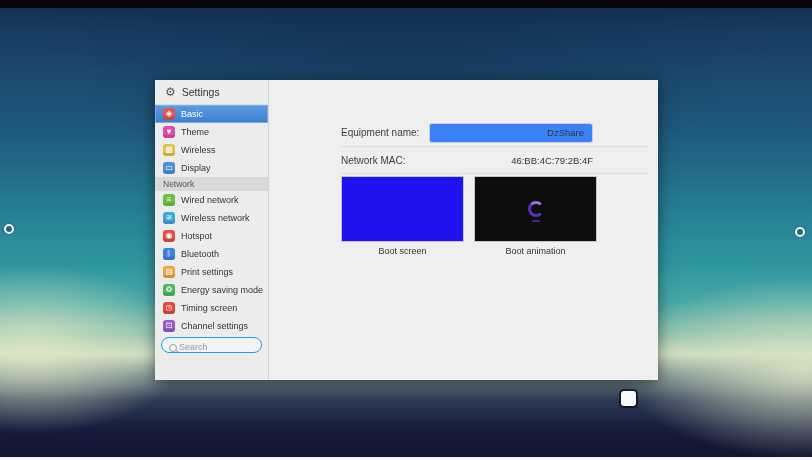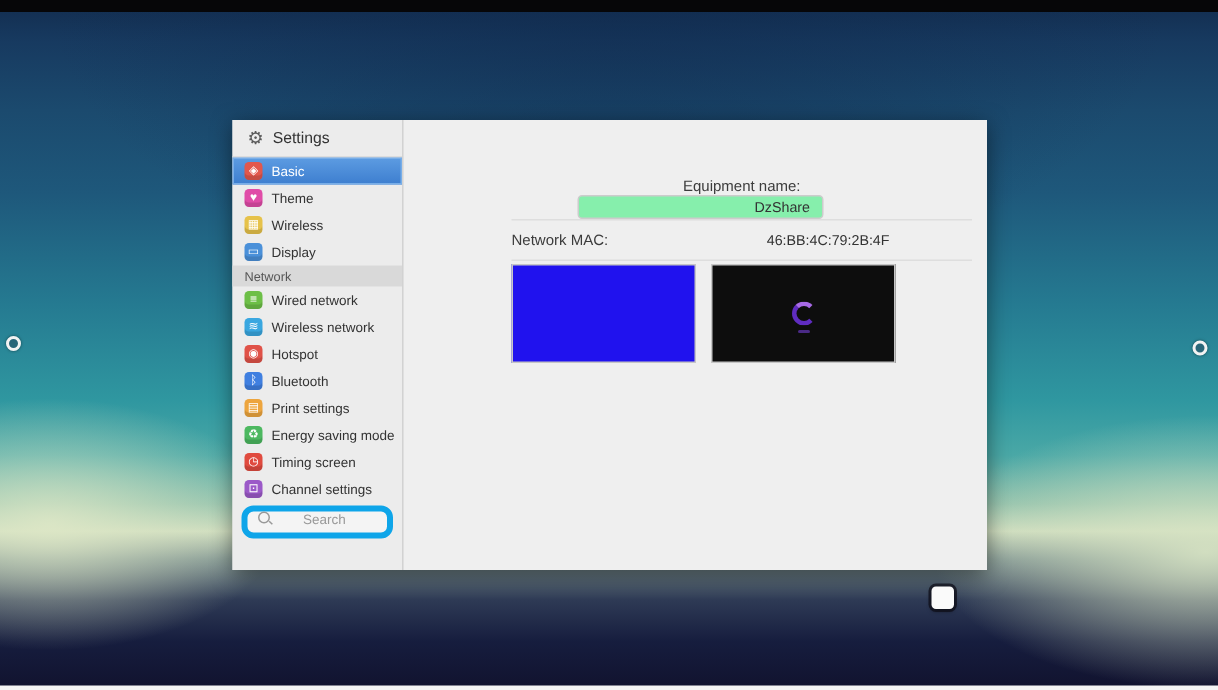--- a/index.html
+++ b/index.html
@@ -24,31 +24,31 @@
     display:flex;background:#efefef;box-shadow:0 3px 14px rgba(0,0,0,.5);
   }
   .sidebar{width:113px;background:#ececec;border-right:1px solid #d2d2d2;display:flex;flex-direction:column;}
   .sb-header{height:24px;flex:0 0 24px;display:flex;align-items:center;gap:6px;padding-left:10px;border-bottom:1px solid #dcdcdc;}
   .sb-gear{font-size:12px;color:#5a5a5a;line-height:1;}
   .sb-title{font-size:10.5px;color:#333;}
   .sb-section{height:14px;flex:0 0 14px;background:#d9d9d9;display:flex;align-items:center;padding-left:8px;font-size:8.5px;color:#555;}
   .sb-item{height:18px;flex:0 0 18px;display:flex;align-items:center;gap:6px;padding-left:8px;font-size:9px;color:#333;cursor:pointer;}
   .sb-item.selected{background:linear-gradient(180deg,#5d9ce2,#3d7ecf);color:#fff;box-shadow:inset 0 0 0 1px #78aee8;}
   .sb-icon{width:12px;height:12px;flex:0 0 12px;border-radius:3px;color:#fff;font-size:8px;line-height:12px;text-align:center;box-shadow:inset 0 -3px rgba(0,0,0,.12);}
-  .sb-search{margin:2px 6px;height:14px;flex:0 0 14px;border:4px solid #0ea5e9;border-radius:8px;background:#f4f4f4;display:flex;align-items:flex-start;gap:22px;padding-left:7px;font-size:9px;color:#999;}
+  .sb-search{margin:2px 6px;height:14px;flex:0 0 14px;border:1px solid #0ea5e9;border-radius:8px;background:#f4f4f4;display:flex;align-items:flex-end;gap:2px;padding-left:7px;font-size:9px;color:#999;}
   .mag{position:relative;width:6px;height:6px;border:1px solid #999;border-radius:50%;flex:0 0 6px;}
   .mag::after{content:"";position:absolute;width:3px;height:1px;background:#999;right:-3px;bottom:-1px;transform:rotate(45deg);}
 
   
   .main{flex:1;padding:39px 10px 0 72px;box-sizing:border-box;}
   .row{display:flex;align-items:center;justify-content:space-between;border-bottom:1px solid #dedede;}
-  .row.eq{height:27px;flex-direction:column;}
+  .row.eq{height:27px;}
   .row.mac{height:26px;}
   .row-label{font-size:10px;color:#3c3c3c;}
-  .eq-input{width:150px;height:18px;margin-right:55px;border:1px solid #ccc;border-radius:3px;background:#86efac;text-align:right;padding:0 8px 0 4px;font-size:9.5px;color:#333;font-family:"Liberation Sans",sans-serif;}
+  .eq-input{width:150px;height:18px;margin-right:55px;border:1px solid #ccc;border-radius:3px;background:#3b82f6;text-align:right;padding:0 8px 0 4px;font-size:9.5px;color:#333;font-family:"Liberation Sans",sans-serif;}
   .mac-value{font-size:9.5px;color:#333;margin-right:55px;}
   .boot-label-row{height:24px;display:flex;align-items:center;}
   .thumbs{display:flex;gap:10px;margin-top:2px;}
   .thumb{width:121px;height:64px;border:1px solid #c6c6c6;cursor:pointer;}
   .thumb.screen{}
   .thumb.anim{background:#0d0d0d;display:flex;align-items:center;justify-content:center;position:relative;}
   .logo-ring{width:10px;height:10px;border-radius:50%;border:3px solid #5f2cc0;border-top-color:#a86ae6;border-right-color:transparent;}
   .logo-dot{position:absolute;width:8px;height:2px;background:#4a2a86;margin-top:24px;border-radius:1px;}
   .captions{display:flex;gap:10px;margin-top:4px;}
   .cap{width:123px;text-align:center;font-size:9px;color:#333;}
@@ -140,20 +140,24 @@
         <span class="row-label">Network MAC:</span>
         <span class="mac-value">46:BB:4C:79:2B:4F</span>
       </div>
       <div class="thumbs">
         <div class="thumb screen" style="background-color: rgb(32, 18, 238);"></div>
         <div class="thumb anim">
           <span class="logo-ring"></span>
           <span class="logo-dot"></span>
         </div>
       </div>
+      <div class="captions">
+        <span class="cap">Boot screen</span>
+        <span class="cap">Boot animation</span>
+      </div>
     </div>
   </div>
 
   <span class="edge-handle left"></span>
   <span class="edge-handle right"></span>
   <span class="float-btn"></span>
 
   <div class="bar-bottom"></div>
 </div>
 

